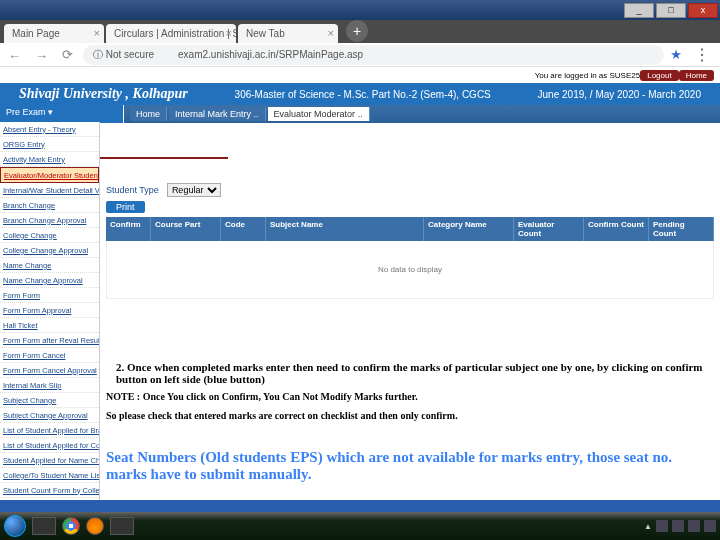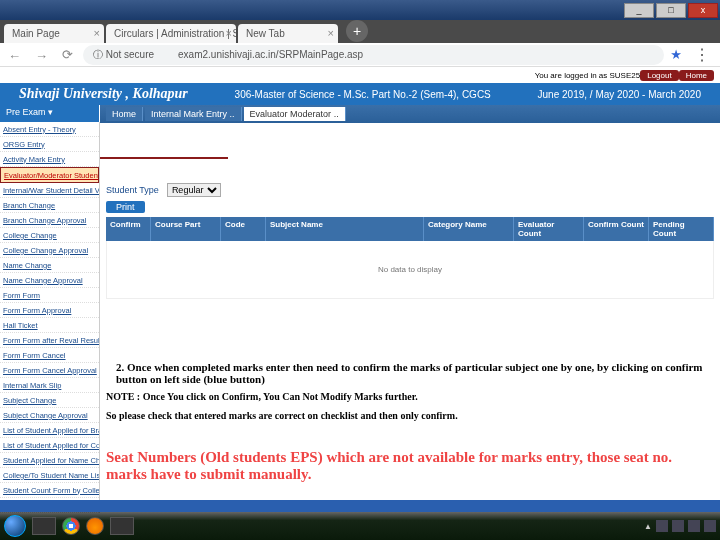--- a/index.html
+++ b/index.html
@@ -15,41 +15,41 @@
   .navicon{color:#888;font-size:13px;padding:0 4px;cursor:pointer;}
   .addr { flex:1; background:#f1f3f4; border-radius:12px; padding:3px 10px; font-size:10px; color:#555; display:flex; align-items:center; gap:24px;}
   .star{color:#3367d6;font-size:13px;cursor:pointer;}
   .dots{color:#555;cursor:pointer;padding:0 6px;}
   .userbar{height:16px;background:#fff;display:flex;justify-content:flex-end;align-items:center;padding:0 6px;gap:0;}
   .userbar span{font-size:8px;}
   .pillbtn{background:#8a1b1b;color:#fff;border-radius:3px;padding:1px 7px;font-size:8px;cursor:pointer;}
   .unibar{height:22px;background:#2271bd;color:#fff;display:flex;align-items:center;justify-content:space-between;padding:0 19px;font-size:10px;text-align:center;}
   .unibar .uname{font-family:'Times New Roman',serif;font-size:14px;font-style:italic;font-weight:bold;}
   .menubar{height:18px;background:linear-gradient(#3a6fa8,#2a5f98);display:flex;align-items:stretch;font-size:9px;color:#fff;}
-  .menubar .col0{width:100px;background:#2271bd;padding:2px 6px;border-right:1px solid #fff;}
+  .menubar .col0{width:124px;background:#2271bd;padding:2px 6px;border-right:1px solid #fff;}
   .breadcrumb{display:flex;align-items:center;gap:2px;padding:0 6px;}
   .crumb{padding:2px 6px;background:#3a6fa8;cursor:pointer;border-right:1px solid #5a8fc8;}
   .crumb.active{background:#fff;color:#333;}
   .mainrow{display:flex;height:calc(540px - 20px - 23px - 24px - 16px - 22px - 18px - 28px);align-items:center;}
   .sidebar{width:100px;background:#fff;border-right:1px solid #ccc;overflow:hidden;font-size:7.5px;}
   .sidebar .item{padding:2.5px 3px;border-bottom:1px dotted #ddd;color:#1a4b8c;text-decoration:underline;cursor:pointer;white-space:nowrap;overflow:hidden;}
   .sidebar .item.hl{background:#ffe4b5;color:#b00;border:1px solid #8a1b1b;}
   .content{flex:1;background:#fff;position:relative;padding:4px 6px;overflow:hidden;}
   .toolrow{display:flex;align-items:center;gap:8px;font-size:9px;color:#1a4b8c;padding:2px 0;}
   .toolrow select{font-size:9px;border:1px solid #aaa;}
   .toolrow .btn{background:#2271bd;color:#fff;padding:1px 10px;border-radius:2px;font-size:9px;cursor:pointer;}
   .gridhead{display:flex;background:#3a6fa8;color:#fff;font-size:8px;margin-top:2px;font-weight:bold;}
   .gridhead div{padding:3px 4px;border-right:1px solid #5a8fc8;}
   .nodata{text-align:center;font-size:8px;color:#777;padding:24px 0;border:1px solid #eee;border-top:none;}
   .callout1{position:absolute;left:128px;top:0;right:4px;background:#fff;border:1px solid #333;padding:4px 6px;font-family:'Times New Roman',serif;font-size:15px;color:#b00;z-index:5;}
   .callline{position:absolute;left:0;top:8px;width:128px;border-top:2px solid #8a1b1b;z-index:4;}
   .step2{font-family:'Times New Roman',serif;font-size:11px;font-weight:bold;padding:2px 0 2px 10px;color:#000;margin-top:60px;}
   .note{font-family:'Times New Roman',serif;font-size:10px;color:#000;padding:4px 0;}
   .note.b{font-weight:bold;}
-  .seat{font-family:'Times New Roman',serif;font-size:15px;font-weight:bold;color:#ef4444;padding-top:24px;}
+  .seat{font-family:'Times New Roman',serif;font-size:15px;font-weight:bold;color:#3b82f6;padding-top:24px;}
   .bluebar{position:absolute;left:0;right:0;bottom:28px;height:12px;background:#2a5faf;}
   .taskbar{position:absolute;left:0;right:0;bottom:0;height:28px;background:linear-gradient(to top,#0a1a0a,#152515 70%,rgba(0,0,0,0.6));display:flex;align-items:center;padding:0 4px;gap:6px;}
   .orb{width:22px;height:22px;border-radius:50%;background:radial-gradient(circle at 30% 30%,#6af,#036);border:1px solid #0af;cursor:pointer;}
   .ticon{width:24px;height:18px;background:#333;border:1px solid #555;cursor:pointer;}
   .ticon.chr{background:radial-gradient(circle,#fff 20%,#4285f4 22% 40%,transparent 41%),conic-gradient(#ea4335 0 120deg,#fbbc05 120deg 240deg,#34a853 240deg);border-radius:50%;width:18px;height:18px;}
   .ticon.ff{background:radial-gradient(circle at 50% 60%,#ff9500,#e66000);border-radius:50%;width:18px;height:18px;}
   .tray{margin-left:auto;display:flex;align-items:center;gap:4px;color:#ccc;font-size:8px;}
   .tray .tic{width:12px;height:12px;background:#445;cursor:pointer;}
 </style>
 </head>

